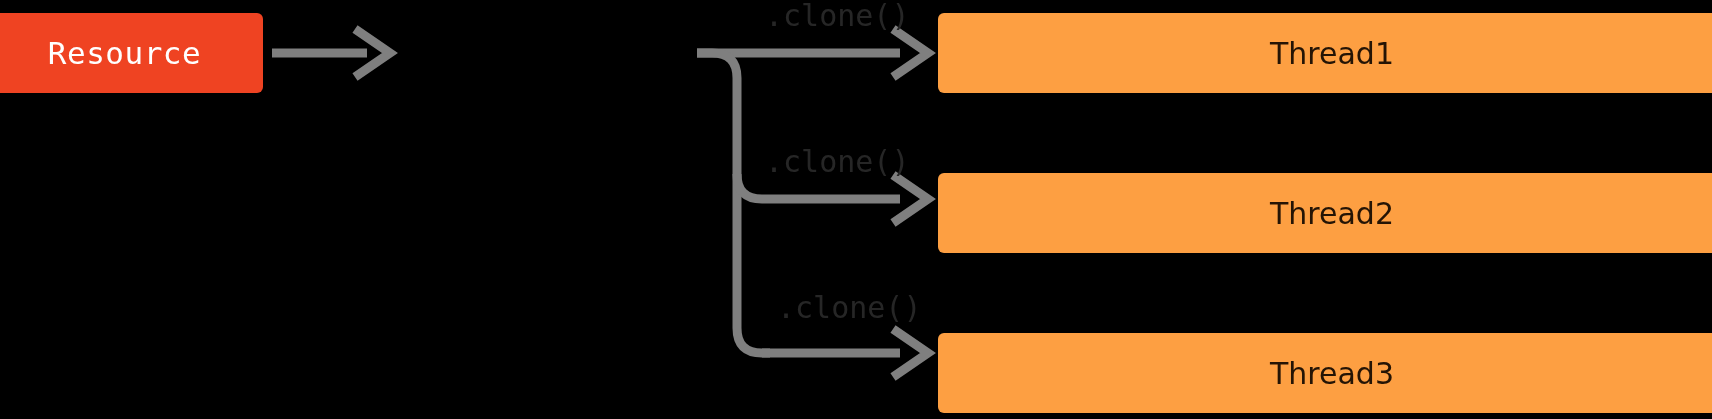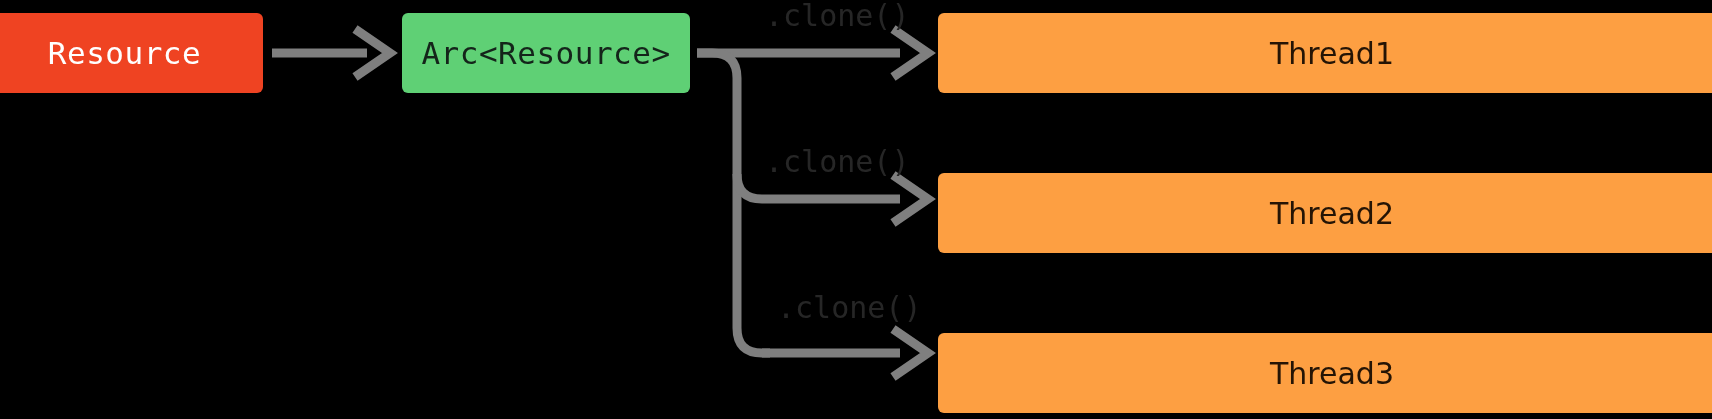--- a/index.html
+++ b/index.html
@@ -114,21 +114,20 @@
       <path class="arrow-head" d="M 893 175 L 928 199 L 893 223"></path>
     </g>
     <g>
       <path class="edge-path" d="M 762 353 L 900 353"></path>
       <path class="arrow-head" d="M 893 329 L 928 353 L 893 377"></path>
     </g>
   </svg>
 
   <div class="node" id="node-resource">Resource</div>
 
-  <div class="node" id="node-arc">Arc&lt;Resource&gt;</div>
 
   <div class="node thread-node" id="node-thread1">Thread1</div>
 
   <div class="node thread-node" id="node-thread2">Thread2</div>
 
   <div class="node thread-node" id="node-thread3">Thread3</div>
 
   <div class="edge-label" id="label-clone-1">.clone()</div>
 
   <div class="edge-label" id="label-clone-2">.clone()</div>

